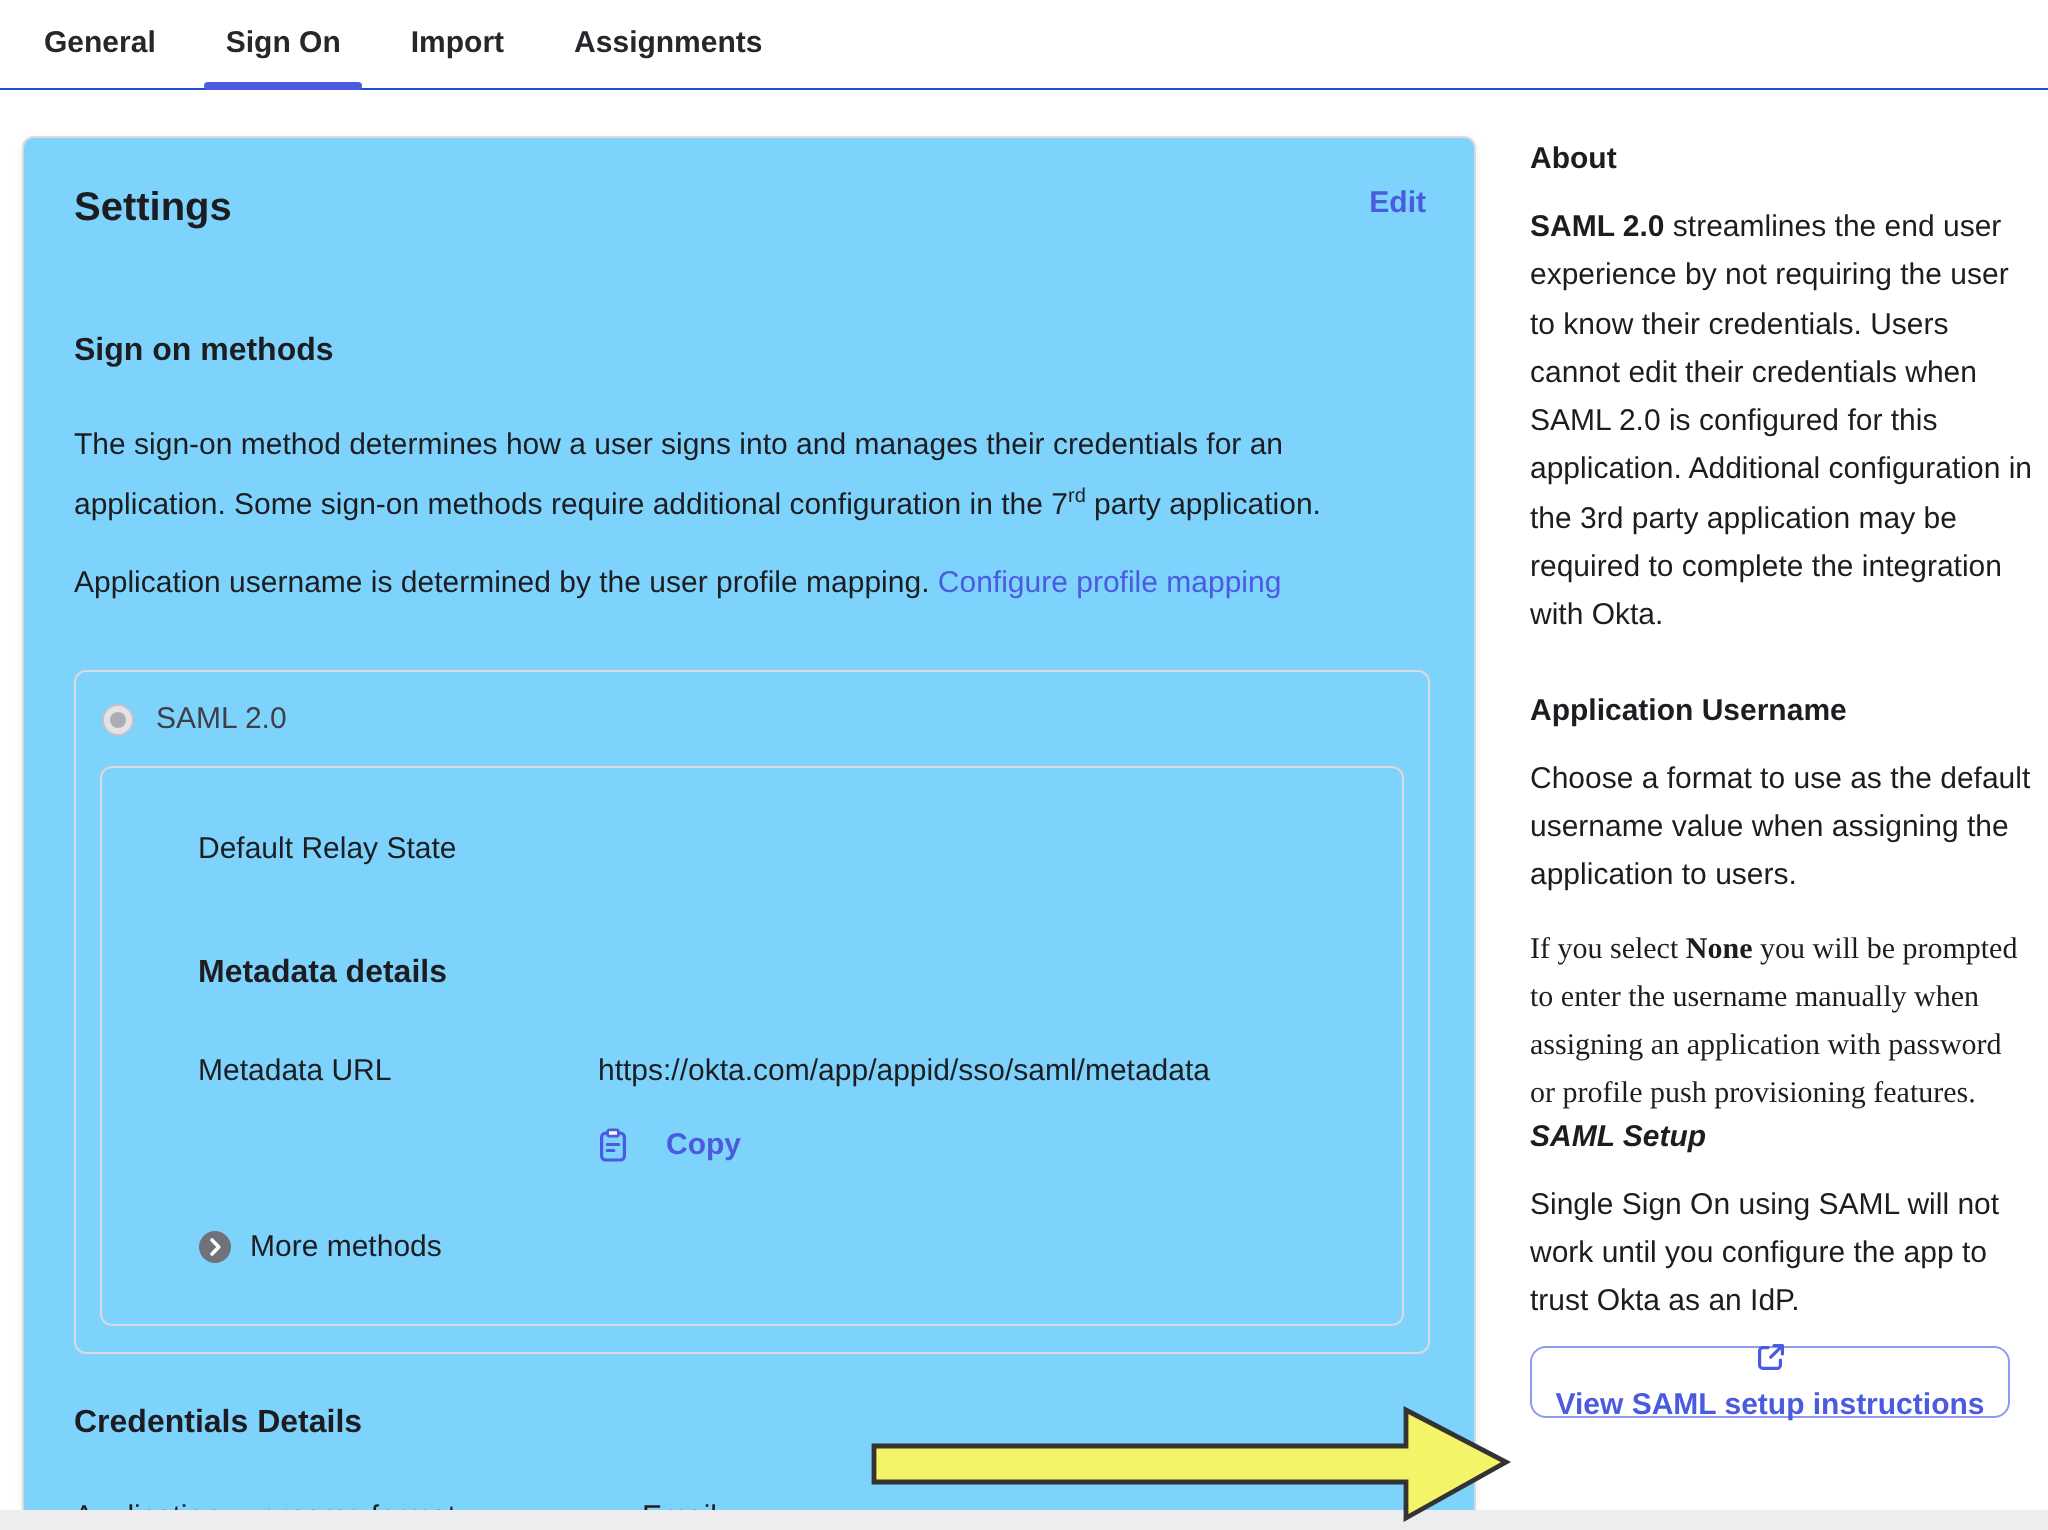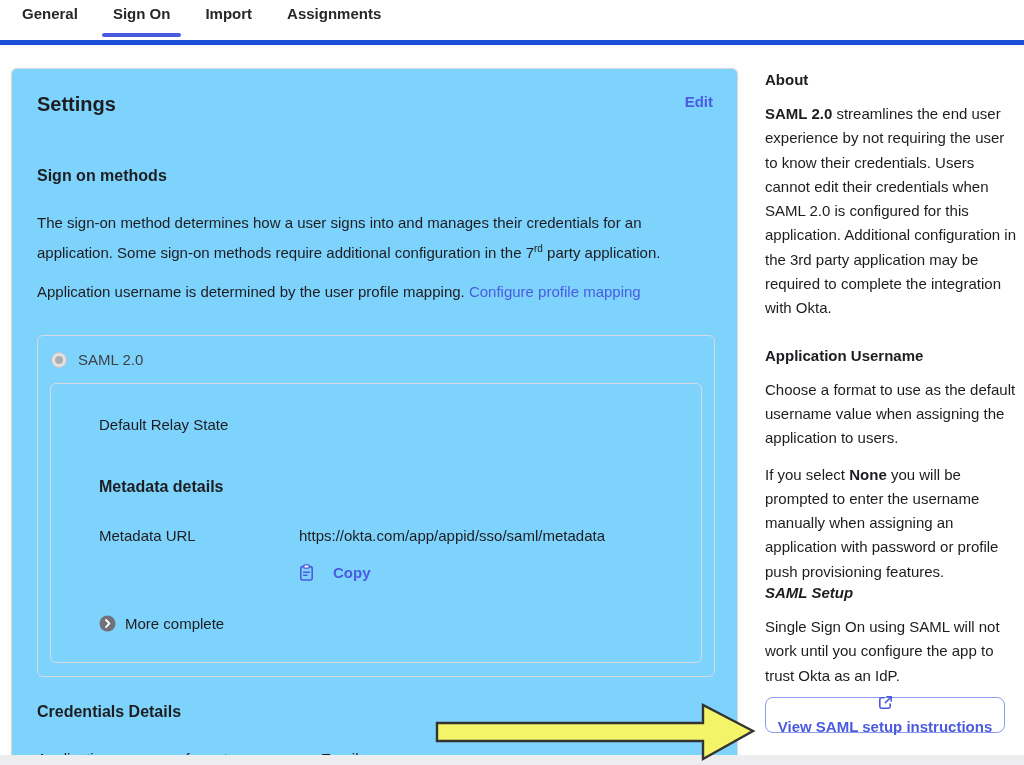--- a/index.html
+++ b/index.html
@@ -6,22 +6,22 @@
   html,body { margin:0; padding:0; }
   body {
     width:1024px; height:765px; position:relative; overflow:hidden;
     background:#ffffff; color:#1d1d21;
     font-family:"Liberation Sans", sans-serif; font-size:15px;
   }
   a { text-decoration:none; }
 
   
   .tabbar {
-    display:flex; align-items:center; height:45px;
-    border-bottom:5px solid #1d4ed8; padding-left:11px;
+    display:flex; align-items:flex-end; height:45px;
+    border-bottom:1px solid #1d4ed8; padding-left:11px;
   }
   .tab {
     font-size:15px; font-weight:700; color:#26262b;
     padding:0 11px 14px 11px; margin-right:13px; position:relative; cursor:pointer;
     white-space:nowrap;
   }
   .tab.active::after {
     content:""; position:absolute; left:0; right:0; bottom:-1px;
     height:4px; background:#4b5be0; border-radius:2px;
   }
@@ -143,40 +143,40 @@
         <span>Copy</span>
       </div>
 
       <div class="more-row">
         <span class="icon">
           <svg width="17" height="17" viewBox="0 0 17 17">
             <circle cx="8.5" cy="8.5" r="8" fill="#71717a"></circle>
             <path d="M7 5l3.4 3.5L7 12" stroke="#ffffff" stroke-width="1.8" fill="none" stroke-linecap="round" stroke-linejoin="round"></path>
           </svg>
         </span>
-        <span>More complete</span>
+        <span>More methods</span>
       </div>
     </div>
   </div>
 
   <div class="creds-h">Credentials Details</div>
 
   <div class="creds-row">
     <div class="lbl">Application username format</div>
     <div>Email</div>
   </div>
 </div>
 
 <div class="sidebar">
   <div class="sb-h" style="margin-top:11px;">About</div>
   <div class="sb-p"><b>SAML 2.0</b><span> streamlines the end user experience by not requiring the user to know their credentials. Users cannot edit their credentials when SAML 2.0 is configured for this application. Additional configuration in the 3rd party application may be required to complete the integration with Okta.</span></div>
 
   <div class="sb-h sb-gap">Application Username</div>
   <div class="sb-p">Choose a format to use as the default username value when assigning the application to users.</div>
-  <div class="sb-p" style="margin-top:12px;"><span>If you select </span><b>None</b><span> you will be prompted to enter the username manually when assigning an application with password or profile push provisioning features.</span></div>
+  <div class="sb-p" style="margin-top:12px;font-family:Liberation Serif, serif;"><span>If you select </span><b>None</b><span> you will be prompted to enter the username manually when assigning an application with password or profile push provisioning features.</span></div>
 
   <div class="sb-h" style="font-style:italic;">SAML Setup</div>
   <div class="sb-p">Single Sign On using SAML will not work until you configure the app to trust Okta as an IdP.</div>
 
   <button class="setup-btn">
     <span class="icon">
       <svg width="15" height="15" viewBox="0 0 15 15">
         <path d="M6 2.8H3.4A1.6 1.6 0 0 0 1.8 4.4v7.2a1.6 1.6 0 0 0 1.6 1.6h7.2a1.6 1.6 0 0 0 1.6-1.6V9" fill="none" stroke="#4b5be0" stroke-width="1.6" stroke-linecap="round"></path>
         <path d="M9 1.8h4.2V6" fill="none" stroke="#4b5be0" stroke-width="1.6" stroke-linecap="round" stroke-linejoin="round"></path>
         <path d="M13 2l-5.6 5.6" stroke="#4b5be0" stroke-width="1.6" stroke-linecap="round"></path>

